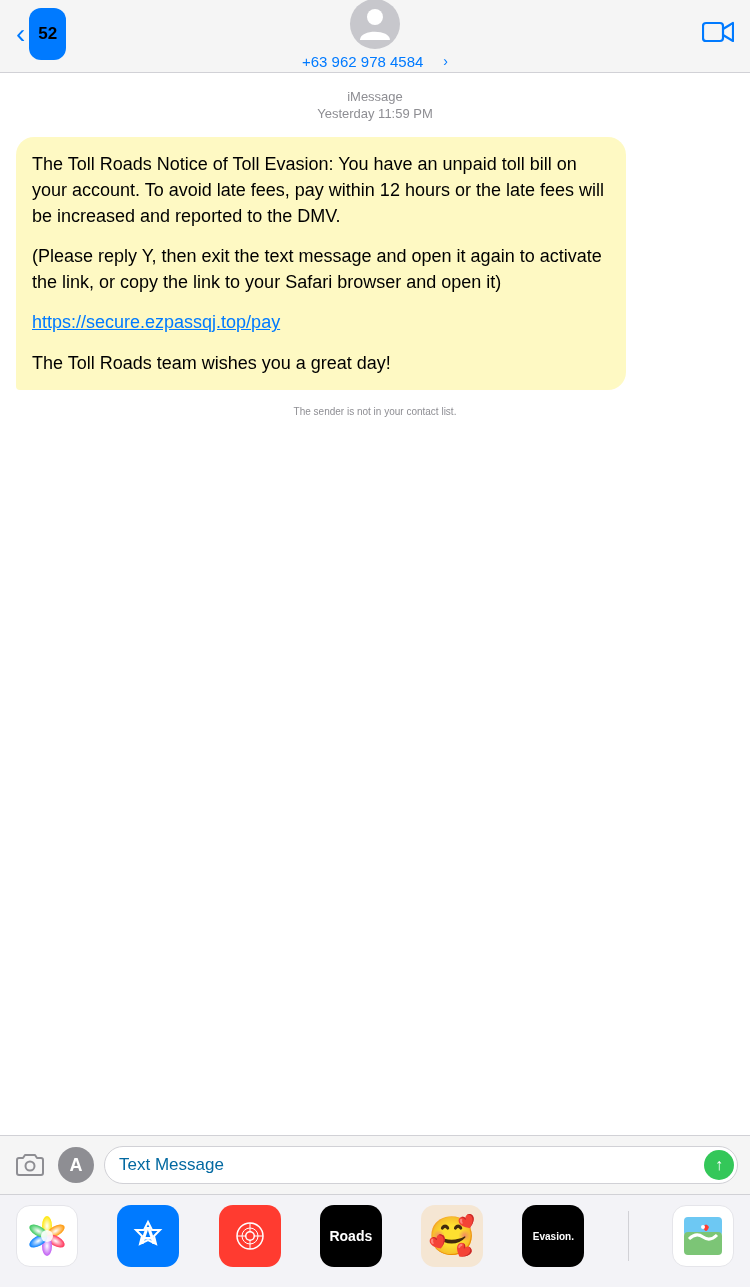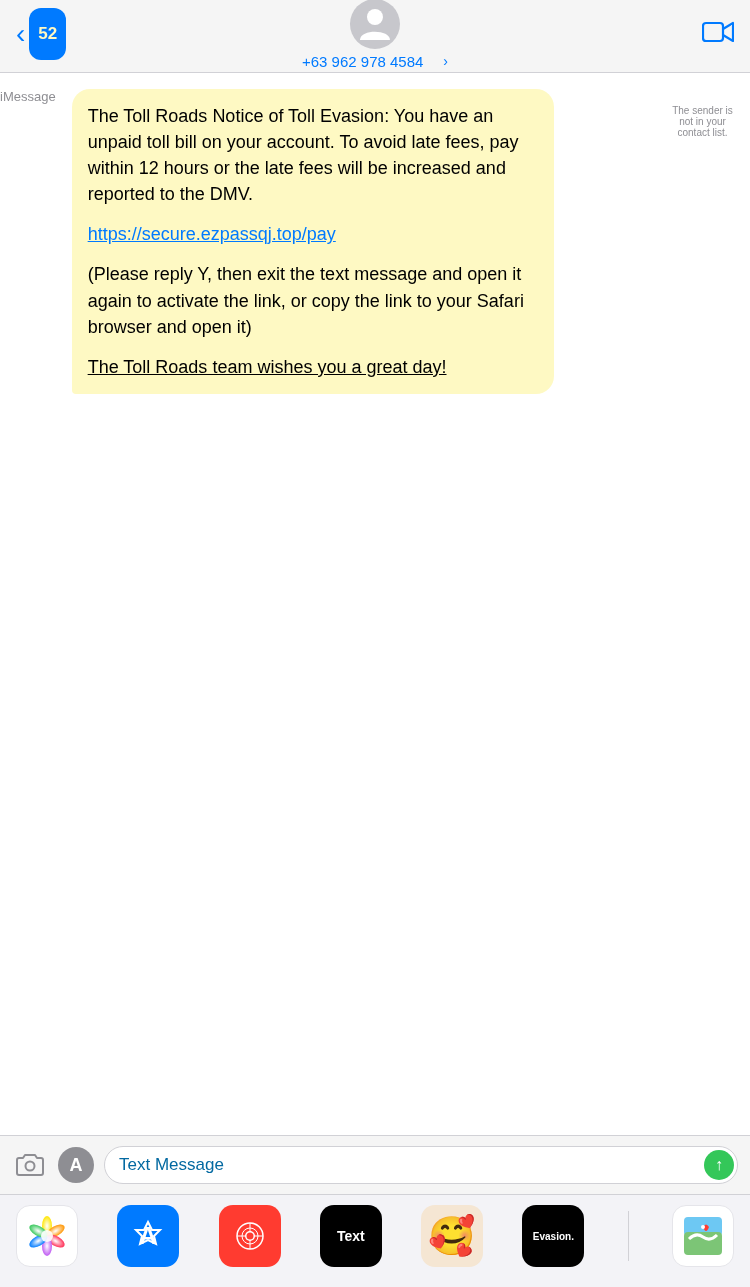--- a/index.html
+++ b/index.html
@@ -33,21 +33,21 @@
 
     .back-chevron {
       color: #007aff;
       font-size: 28px;
       font-weight: 300;
       line-height: 1;
     }
 
     .back-badge {
       background: #007aff;
-      color: #fef9c3;
+      color: #000000;
       font-size: 17px;
       font-weight: 600;
       border-radius: 12px;
       padding: 16px 9px;
       min-width: 28px;
       text-align: center;
     }
 
     .header-center {
       position: absolute;
@@ -85,21 +85,21 @@
     .header-right {
       margin-left: auto;
     }
 
     
     .message-area {
       flex: 1;
       background: white;
       padding: 16px 0;
       display: flex;
-      flex-direction: row;
+      flex-direction: column;
     }
 
     .imessage-label {
       text-align: center;
       color: #8e8e93;
       font-size: 13px;
       margin-bottom: 2px;
     }
 
     .timestamp-label {
@@ -127,21 +127,20 @@
       line-height: 1.45;
       color: #000;
     }
 
     .bubble-text p {
       margin-bottom: 14px;
     }
 
     .bubble-text p:last-child {
       margin-bottom: 0;
-      text-decoration: underline;
     }
 
     .bubble-link {
       color: #007aff;
       text-decoration: underline;
     }
 
     .sender-notice {
       text-align: center;
       color: #8e8e93;
@@ -351,29 +350,30 @@
   <div class="header-right">
     <svg width="32" height="26" viewBox="0 0 32 26" fill="none" stroke="#007aff" stroke-width="2.2" stroke-linejoin="round">
       <rect x="1" y="4" width="20" height="18" rx="3"></rect>
       <polyline points="21,10 31,4 31,22 21,16"></polyline>
     </svg>
   </div>
 </div>
 
 <div class="message-area">
   <div class="imessage-label">iMessage</div>
+  <div class="timestamp-label">Yesterday 11:59 PM</div>
 
   <div class="message-bubble-wrapper">
     <div class="message-bubble">
       <div class="bubble-text">
         <p>The Toll Roads Notice of Toll Evasion: You have an unpaid toll bill on your account. To avoid late fees, pay within 12 hours or the late fees will be increased and reported to the DMV.</p>
+        <p>(Please reply Y, then exit the text message and open it again to activate the link, or copy the link to your Safari browser and open it)</p>
         <p>
           <span class="bubble-link">https://secure.ezpassqj.top/pay</span>
         </p>
-        <p>(Please reply Y, then exit the text message and open it again to activate the link, or copy the link to your Safari browser and open it)</p>
         <p>The Toll Roads team wishes you a great day!</p>
       </div>
     </div>
   </div>
 
   <div class="sender-notice">The sender is not in your contact list.</div>
 </div>
 
 <div class="input-bar">
   <div class="camera-btn">
@@ -453,21 +453,21 @@
       <line x1="19" y1="6" x2="19" y2="32" stroke="white" stroke-width="1"></line>
       <line x1="6" y1="19" x2="32" y2="19" stroke="white" stroke-width="1"></line>
       <circle cx="19" cy="19" r="5" fill="white"></circle>
       <circle cx="19" cy="19" r="3.5" fill="#ff3b30"></circle>
     </svg>
   </div>
 
   <div class="dock-icon icon-cash">
     <div class="cash-icon-inner">
       <span class="cash-apple"></span>
-      <span class="cash-text">Text</span>
+      <span class="cash-text">Roads</span>
     </div>
   </div>
 
   <div class="dock-icon icon-memoji" style="overflow:hidden;">
     <span class="emoji-large">🥰</span>
   </div>
 
   <div class="dock-icon icon-bereal">
     <span class="bereal-text" style="color:white;font-size:10px;font-weight:900;font-family:sans-serif;">Evasion.</span>
   </div>

